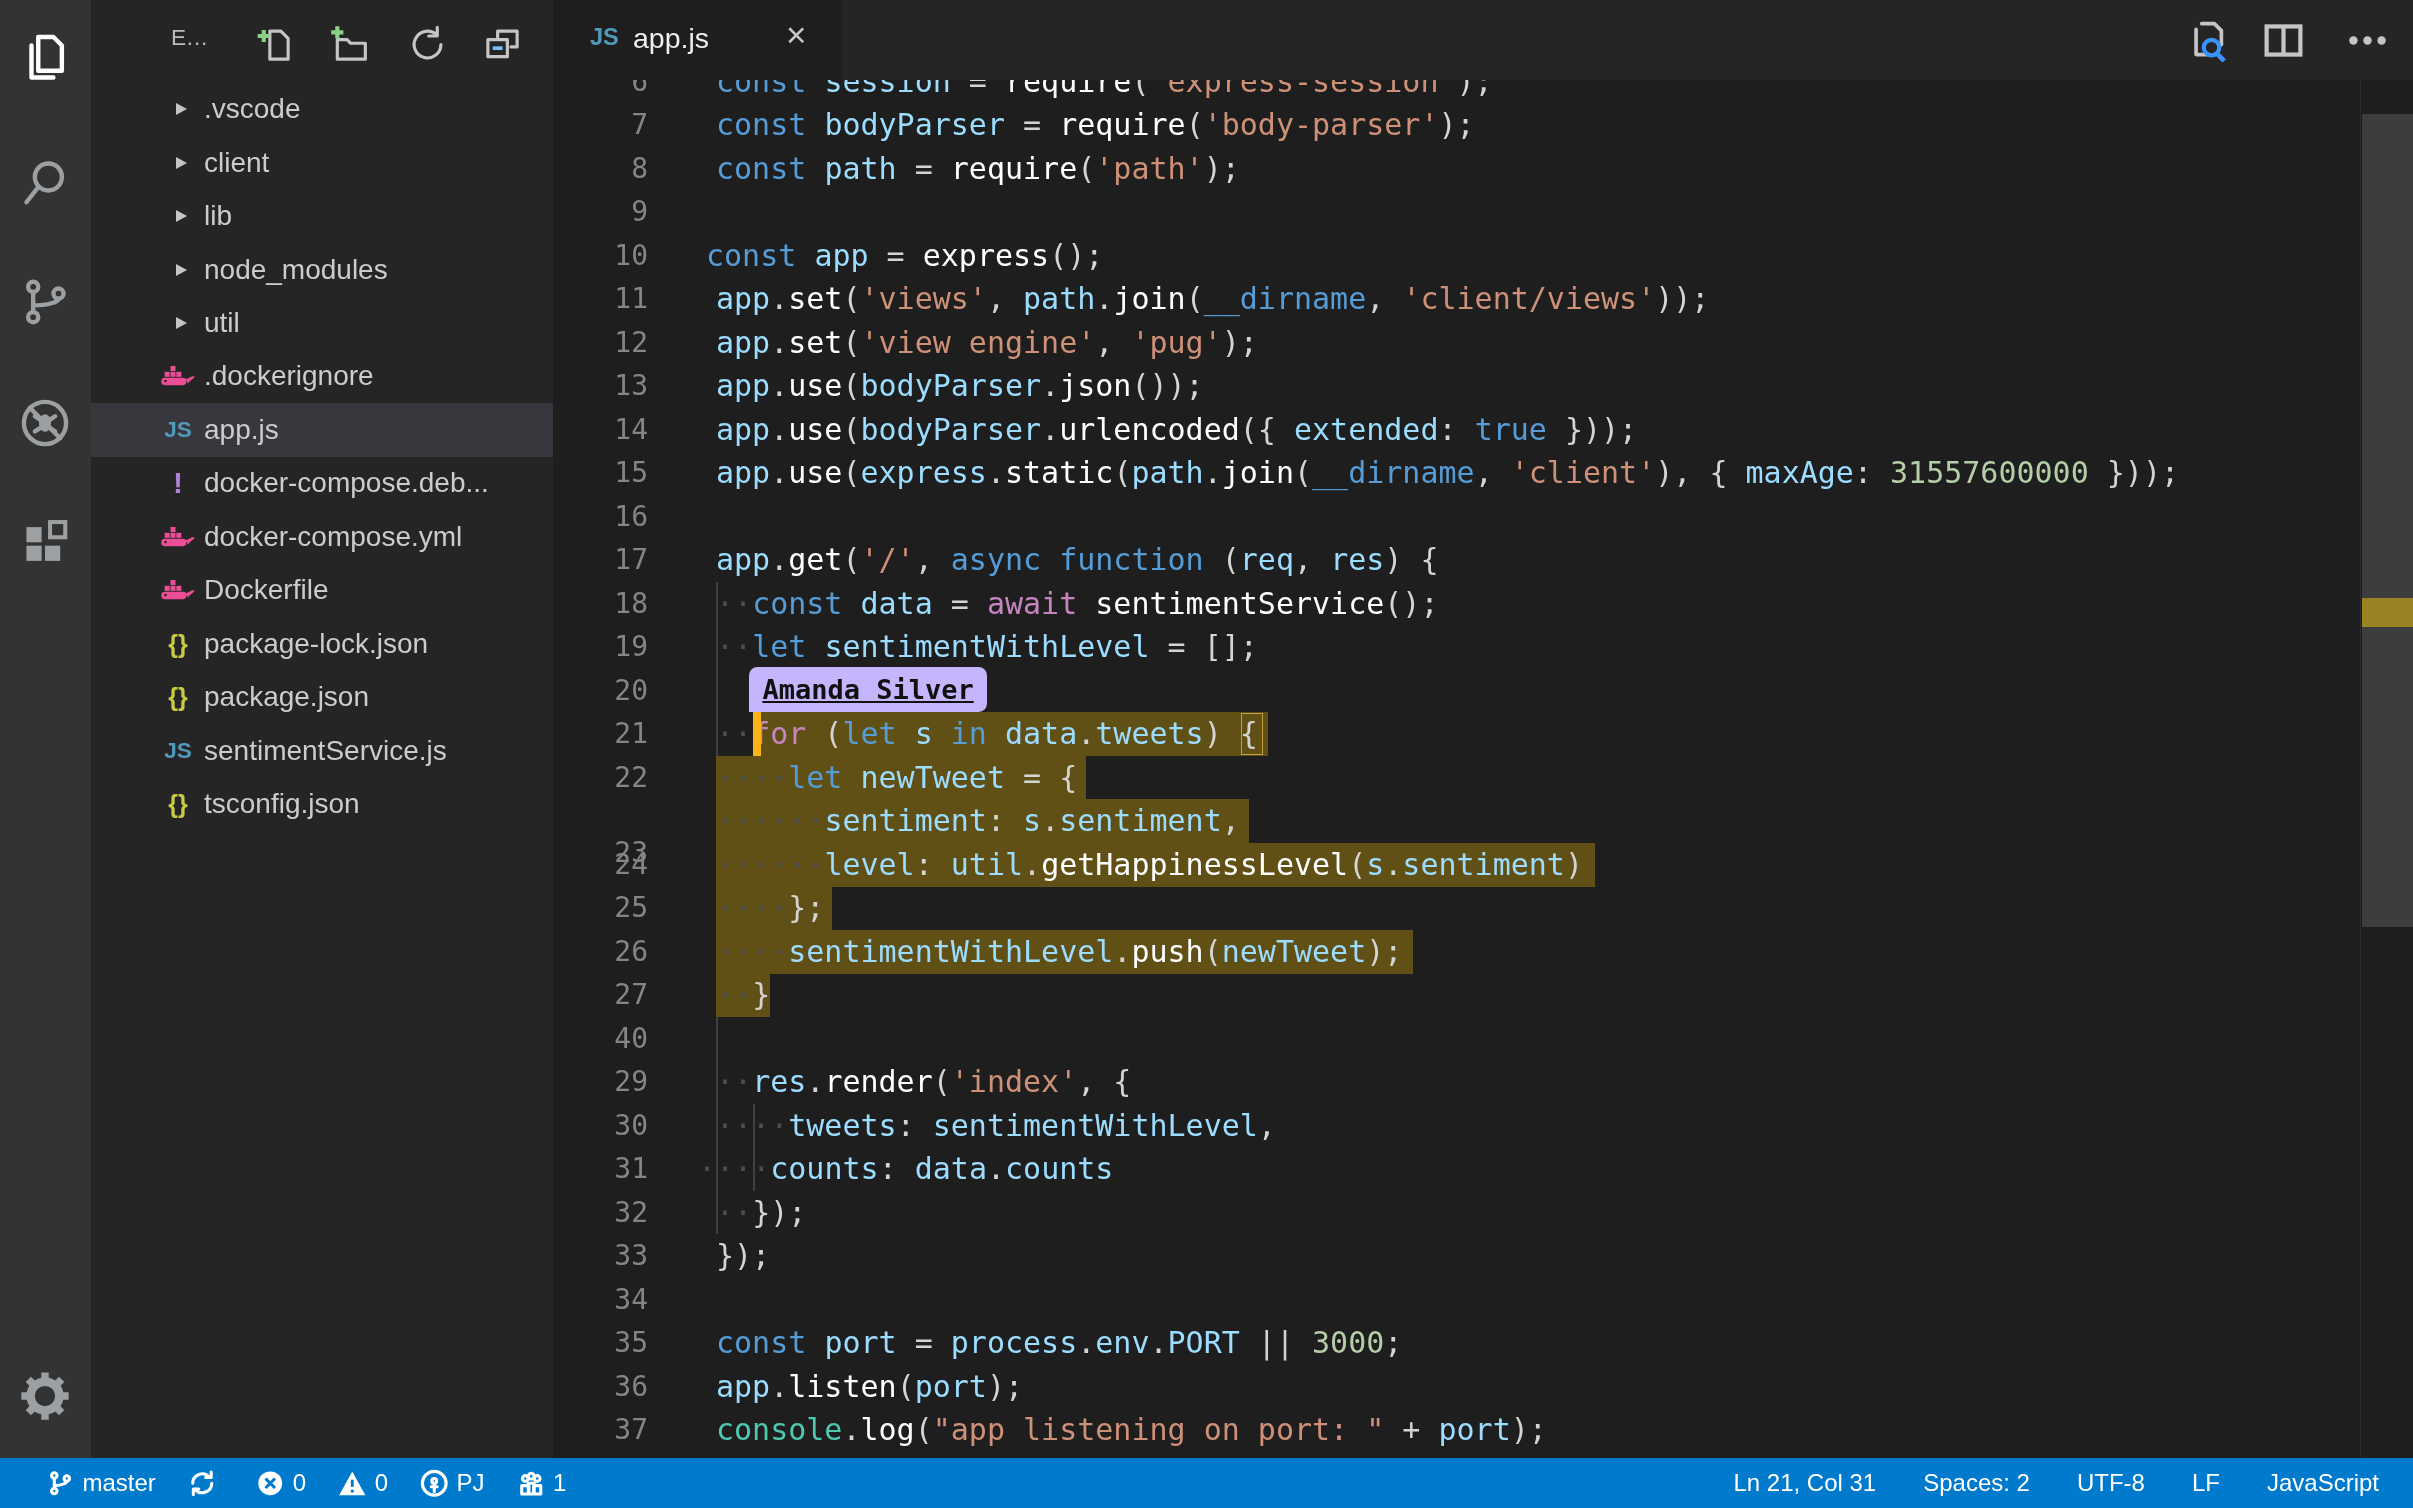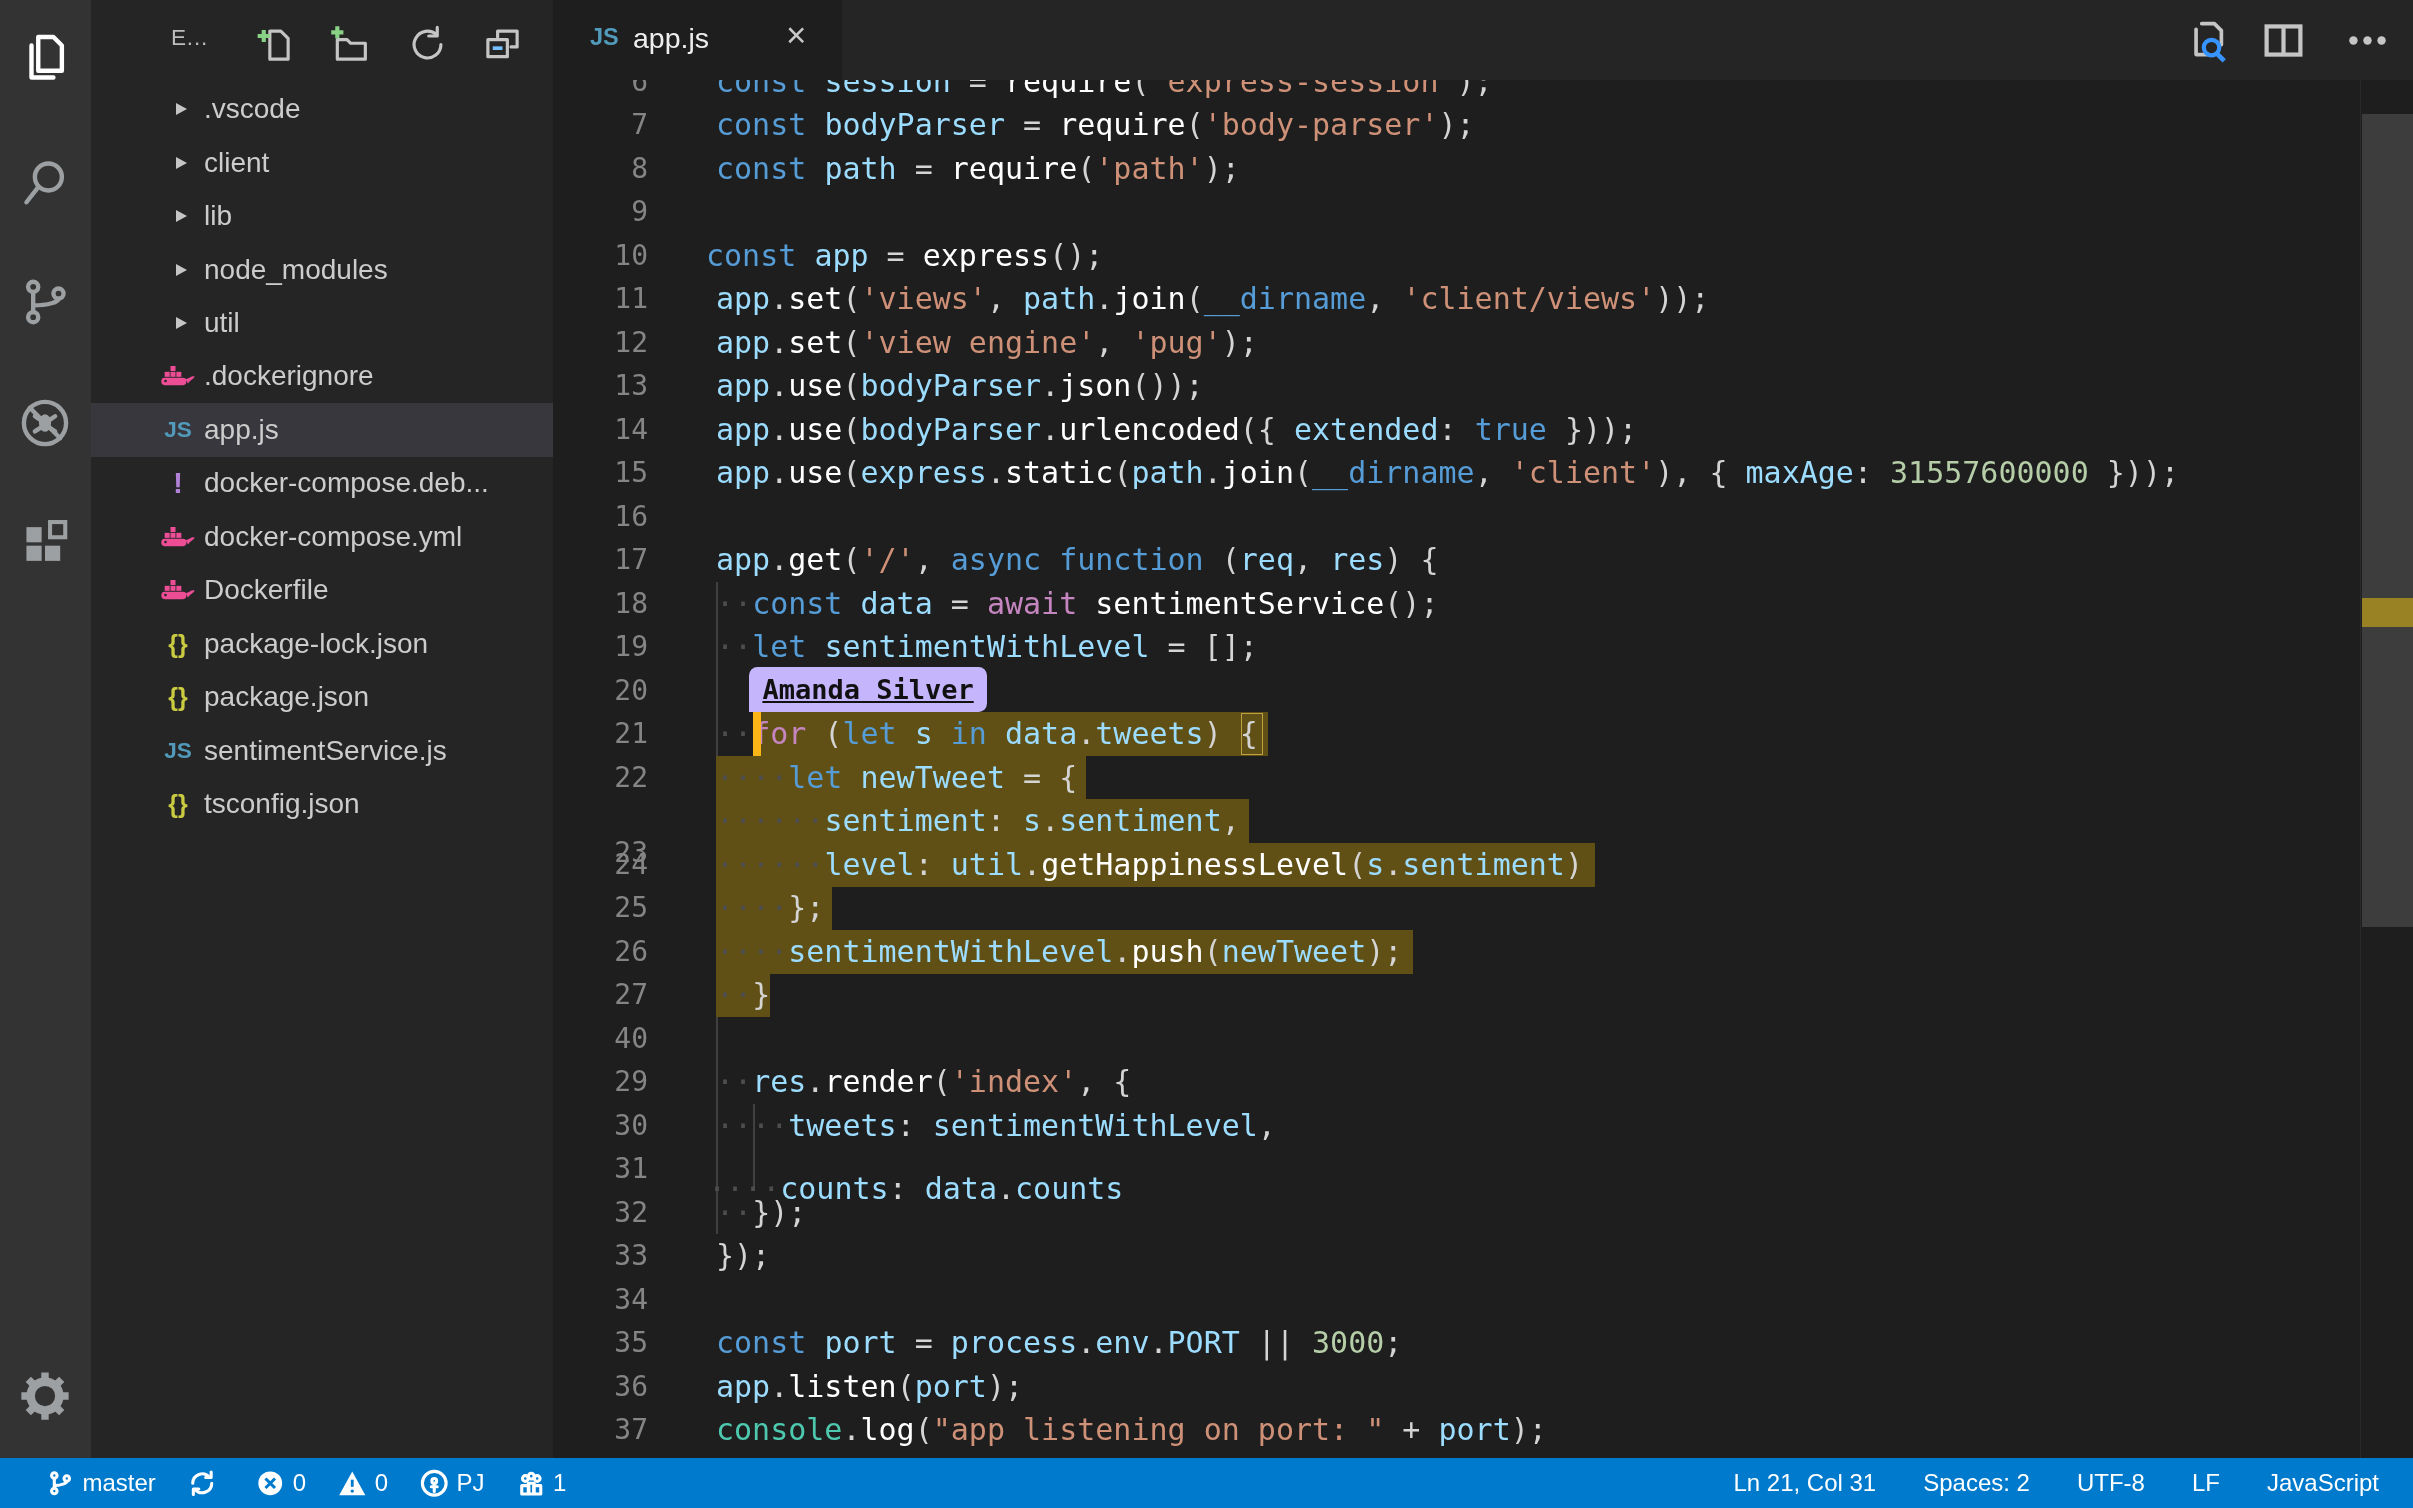--- a/index.html
+++ b/index.html
@@ -301,21 +301,21 @@
     <div class="sel-rect" style="left: 163px; width: 54px; top: 893px;"></div>
     <div class="lnum" style="top: 893px;">27</div>
     <div class="cline" style="left: 163px; top: 893px;"><span class="ws">··</span><span class="p">}</span></div>
     <div class="lnum" style="top: 937px;">40</div>
     <div class="cline" style="left: 163px; top: 937px;"></div>
     <div class="lnum" style="top: 980px;">29</div>
     <div class="cline" style="left: 163px; top: 980px;"><span class="ws">··</span><span class="v">res</span><span class="p">.</span><span class="fn">render</span><span class="p">(</span><span class="str">'index'</span><span class="p">, {</span></div>
     <div class="lnum" style="top: 1024px;">30</div>
     <div class="cline" style="left: 163px; top: 1024px;"><span class="ws">····</span><span class="v">tweets</span><span class="p">: </span><span class="v">sentimentWithLevel</span><span class="p">,</span></div>
     <div class="lnum" style="top: 1067px;">31</div>
-    <div class="cline" style="left: 155px; top: 1067px; margin-top: 20px;"><span class="ws">····</span><span class="v">counts</span><span class="p">: </span><span class="v">data</span><span class="p">.</span><span class="v">counts</span></div>
+    <div class="cline" style="left: 145px; top: 1067px;"><span class="ws">····</span><span class="v">counts</span><span class="p">: </span><span class="v">data</span><span class="p">.</span><span class="v">counts</span></div>
     <div class="lnum" style="top: 1111px;">32</div>
     <div class="cline" style="left: 163px; top: 1111px;"><span class="ws">··</span><span class="p">});</span></div>
     <div class="lnum" style="top: 1154px;">33</div>
     <div class="cline" style="left: 163px; top: 1154px;"><span class="p">});</span></div>
     <div class="lnum" style="top: 1198px;">34</div>
     <div class="cline" style="left: 163px; top: 1198px;"></div>
     <div class="lnum" style="top: 1241px;">35</div>
     <div class="cline" style="left: 163px; top: 1241px;"><span class="kw">const</span><span class="p"> </span><span class="v">port</span><span class="p"> = </span><span class="v">process</span><span class="p">.</span><span class="v">env</span><span class="p">.</span><span class="v">PORT</span><span class="p"> || </span><span class="num">3000</span><span class="p">;</span></div>
     <div class="lnum" style="top: 1285px;">36</div>
     <div class="cline" style="left: 163px; top: 1285px;"><span class="v">app</span><span class="p">.</span><span class="fn">listen</span><span class="p">(</span><span class="v">port</span><span class="p">);</span></div>

